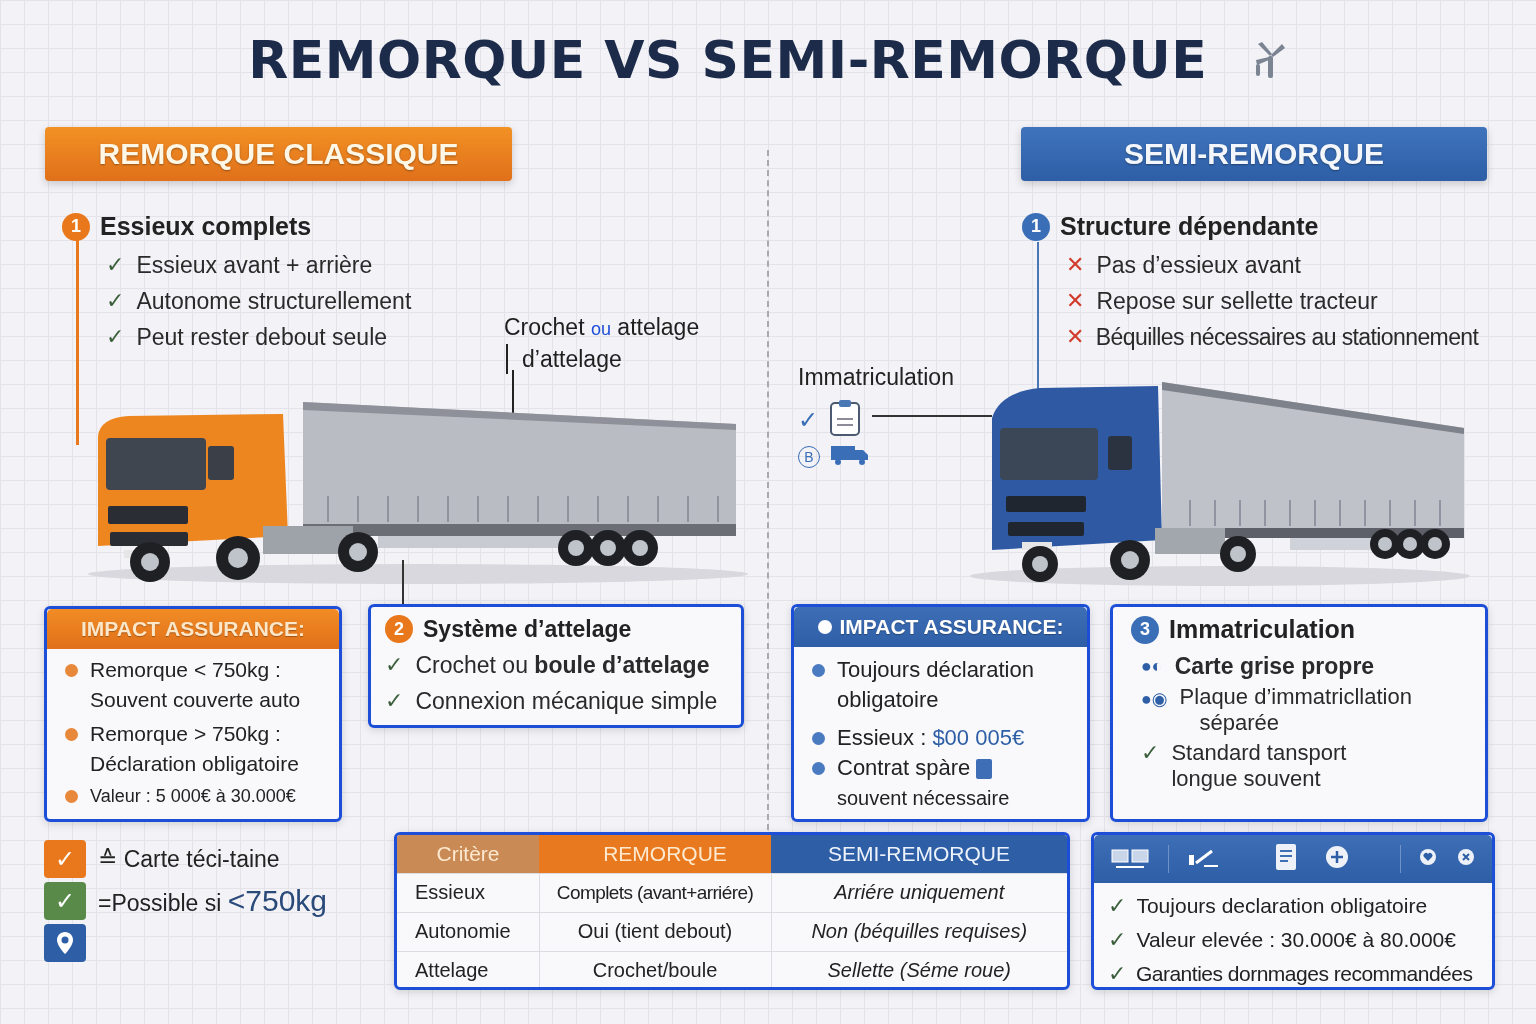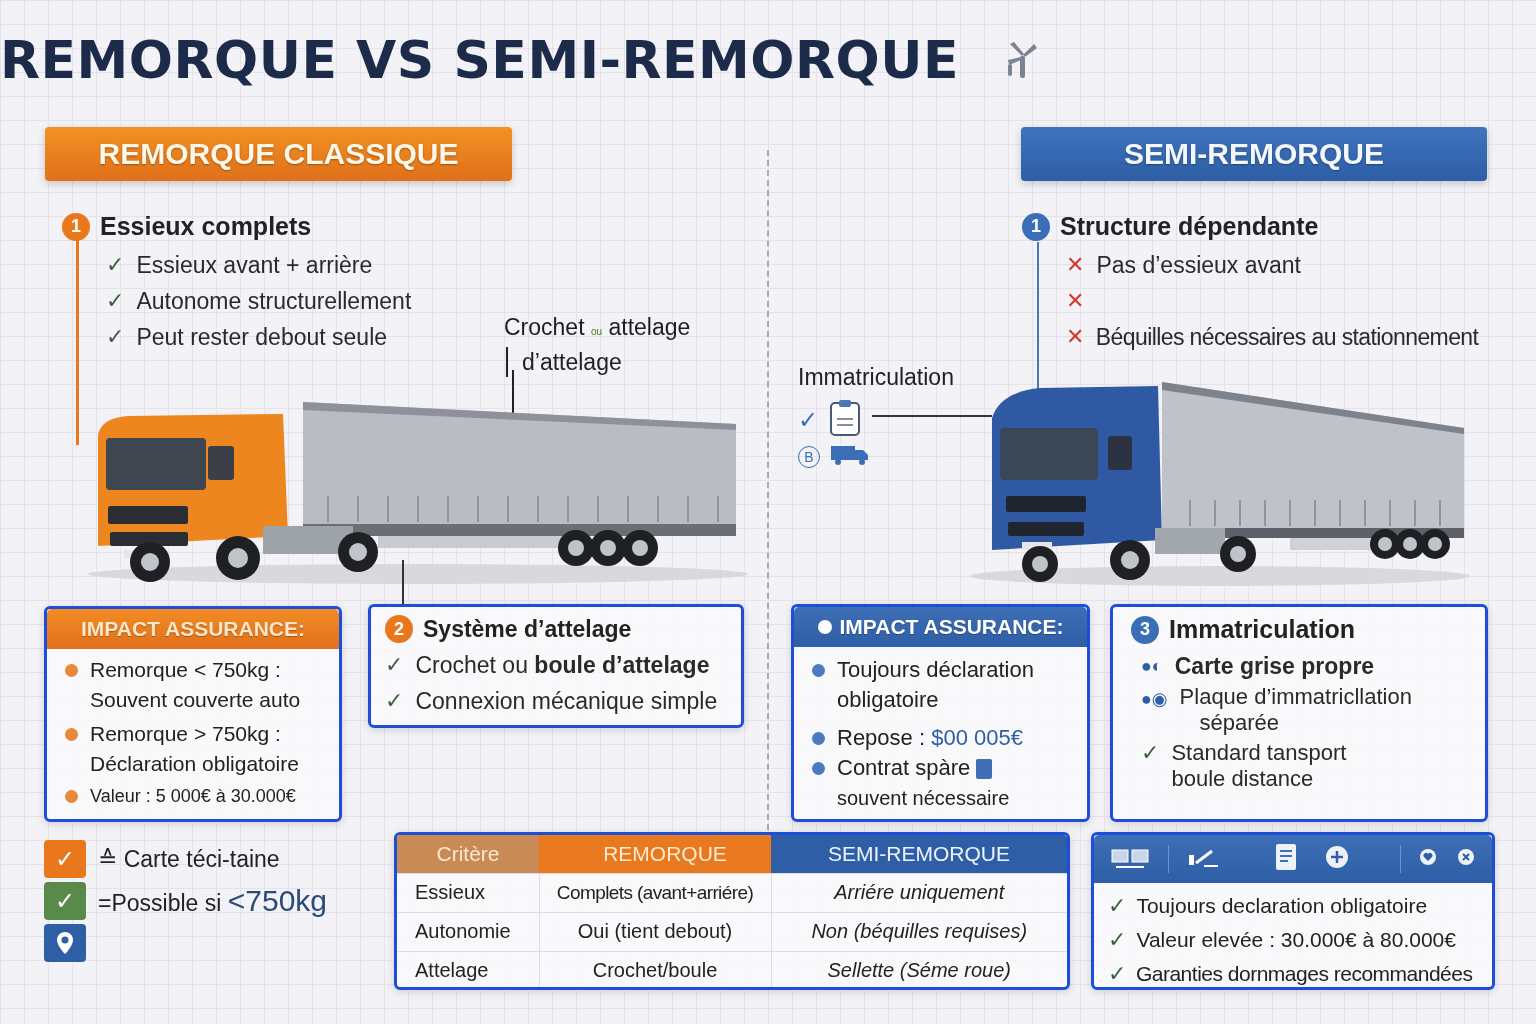--- a/index.html
+++ b/index.html
@@ -11,21 +11,21 @@
     background-image:
       linear-gradient(#e4e3ea 1px, transparent 1px),
       linear-gradient(90deg, #e4e3ea 1px, transparent 1px);
     background-size: 24px 24px;
     position: relative;
   }
   .abs { position: absolute; }
 
   
   .main-title {
-    left: 0; top: 30px; width: 1536px; text-align: left;
+    left: 0; top: 30px; width: 1536px; text-align: center;
     font-family: "DejaVu Sans", sans-serif; font-weight: bold;
     font-size: 52px; letter-spacing: 0.5px; color: #1c2b4a;
   }
   .title-icon { display: inline-block; vertical-align: middle; margin-left: 18px; }
 
   
   .banner {
     height: 54px; border-radius: 4px;
     color: #fff7e6; font-size: 30px; font-weight: 600;
     display: flex; align-items: center; justify-content: center;
@@ -50,21 +50,21 @@
   .feat-list { list-style: none; }
   .feat-list li { display: flex; align-items: center; gap: 12px; font-size: 23px; color: #2a2a2a; height: 36px; }
   .check { color: #3b5f3b; font-weight: bold; font-size: 22px; }
   .cross { color: #d23a2a; font-weight: bold; font-size: 22px; }
 
   .vline-orange { border-left: 3px solid #e9781c; }
   .vline-blue { border-left: 2px solid #4b77b4; }
 
   
   .callout { font-size: 23px; color: #1f1f1f; line-height: 30px; }
-  .callout small { font-size: 10px; color: #4d7c0f; }
+  .callout small { font-size: 18px; color: #1d4ed8; }
 
   
   .truck { position: absolute; }
 
   
   .card {
     background: rgba(250,250,252,0.92); border-radius: 6px;
     box-shadow: 0 2px 8px rgba(0,0,0,.15); border: 3px solid #1d4ed8;
   }
   .card-head {
@@ -258,20 +258,21 @@
     <span class="num-badge num-blue">1</span>
     <span>Structure dépendante</span>
   </div>
   <ul class="feat-list" style="margin:6px 0 0 44px;">
     <li>
         <span class="cross">✕</span>
         <span>Pas d’essieux avant</span>
       </li>
     <li>
         <span class="cross">✕</span>
+        <span>Repose sur sellette tracteur</span>
       </li>
     <li style="letter-spacing:-0.6px;">
         <span class="cross">✕</span>
         <span>Béquilles nécessaires au stationnement</span>
       </li>
   </ul>
 </div>
 <div class="abs vline-blue" style="left:1037px; top:242px; height:150px;"></div>
 
 <div class="abs" style="left:798px; top:364px;">
@@ -355,21 +356,21 @@
   <ul class="bullets" style="padding-top:8px;">
     <li style="font-size:22px;">
         <span class="dot dot-blue"></span>
         <div>
           <div>Toujours déclaration</div>
           <div>obligatoire</div>
         </div>
       </li>
     <li style="font-size:22px; margin-top:8px;">
         <span class="dot dot-blue"></span>
-        <div><span>Repose : </span><span class="hl-blue">$00 005€</span></div>
+        <div><span>Essieux : </span><span class="hl-blue">$00 005€</span></div>
       </li>
     <li style="font-size:22px;">
         <span class="dot dot-blue"></span>
         <div>
           <div><span>Contrat spàre</span> <span style="display:inline-block; width:16px; height:20px; background:#3e6fb6; border-radius:2px; vertical-align:middle;"></span></div>
           <div style="font-size:20px;">souvent nécessaire</div>
         </div>
       </li>
   </ul>
 </div>
@@ -388,21 +389,21 @@
         <span style="color:#2e5fa6; font-size:18px; margin-top:4px;">●◉</span>
         <div>
           <div>Plaque d’immatricllation</div>
           <div style="padding-left:20px;">séparée</div>
         </div>
       </li>
     <li style="font-size:22px; height:auto; align-items:flex-start; margin-top:4px;">
         <span class="check">✓</span>
         <div>
           <div>Standard tansport</div>
-          <div>boule distance</div>
+          <div>longue souvent</div>
         </div>
       </li>
   </ul>
 </div>
 
 <div class="abs" style="left:44px; top:838px;">
   <div class="legend-row">
     <div class="legend-box" style="background:#e9781c;">✓</div>
     <div class="legend-text"><span>≙</span> <span>Carte téci-taine</span></div>
   </div>

